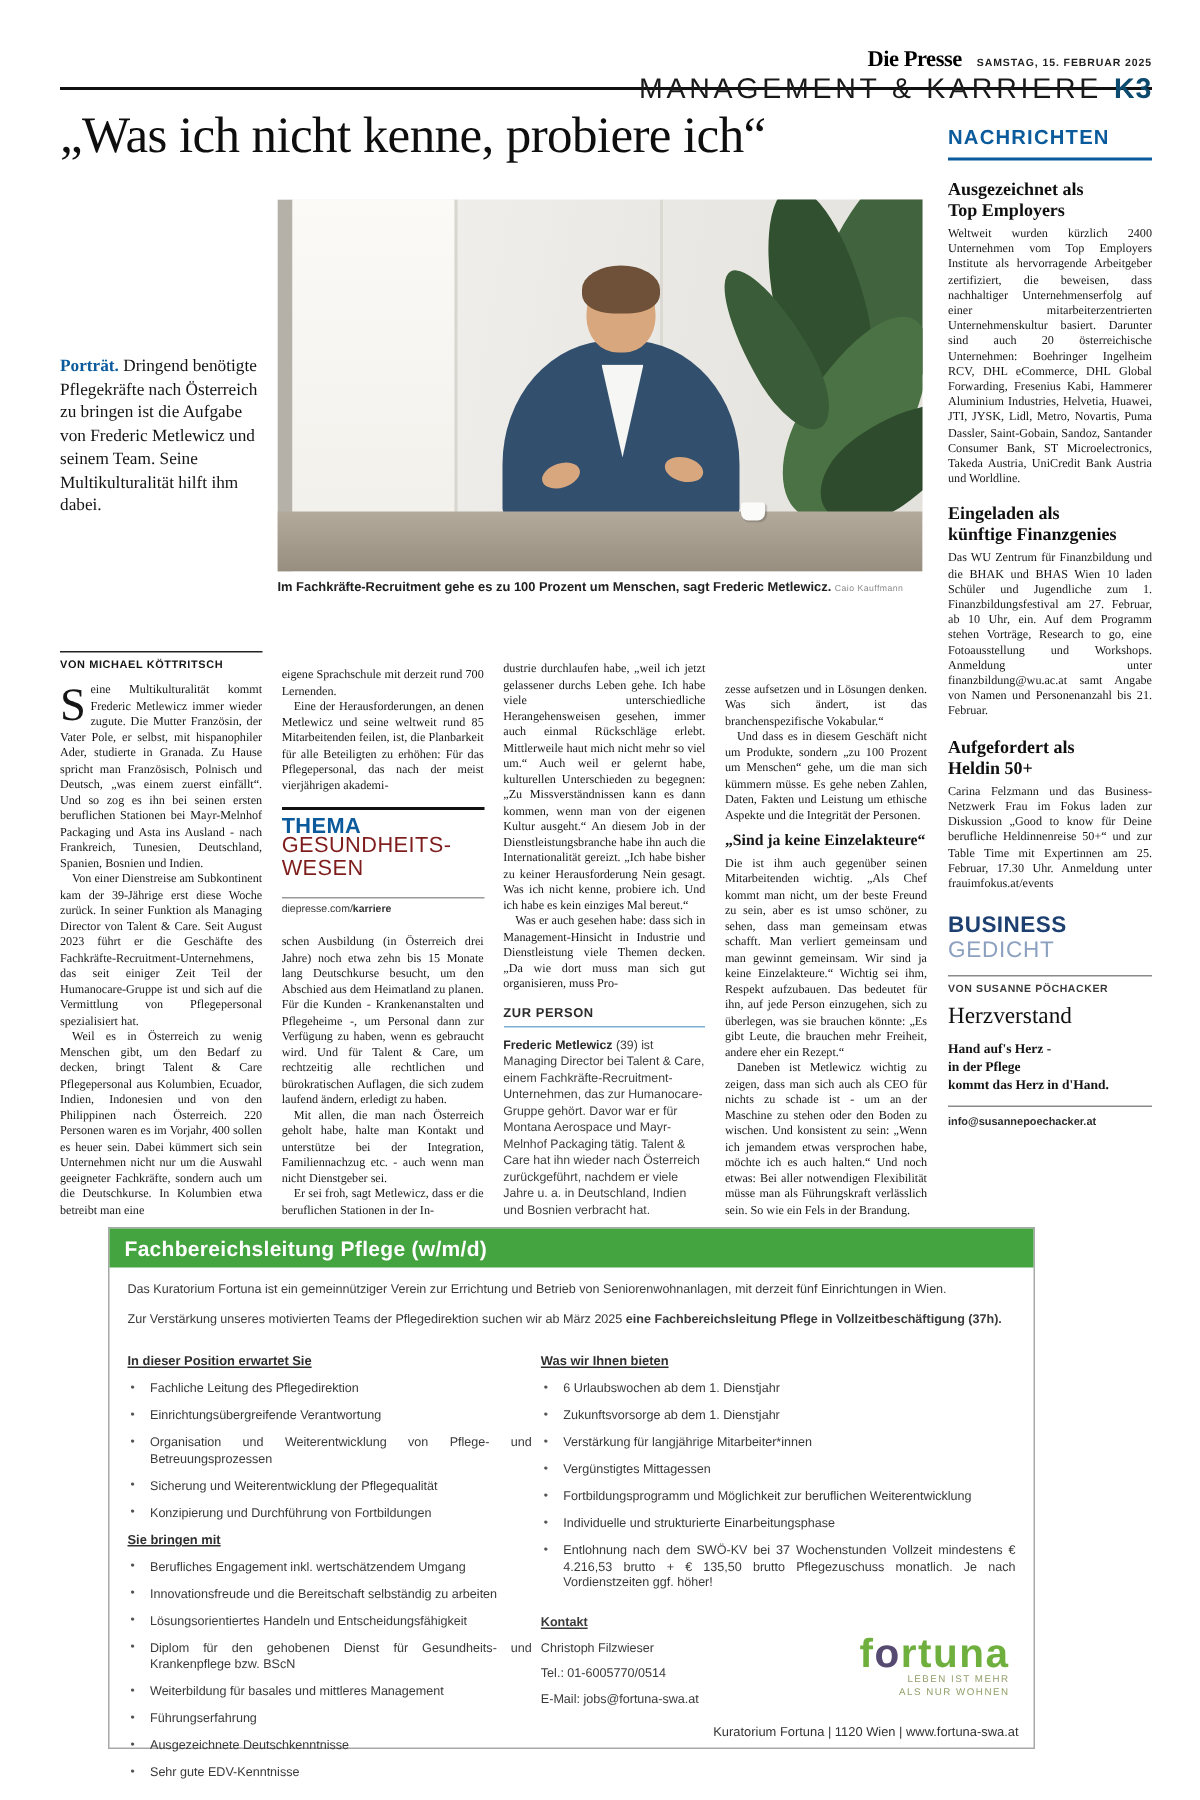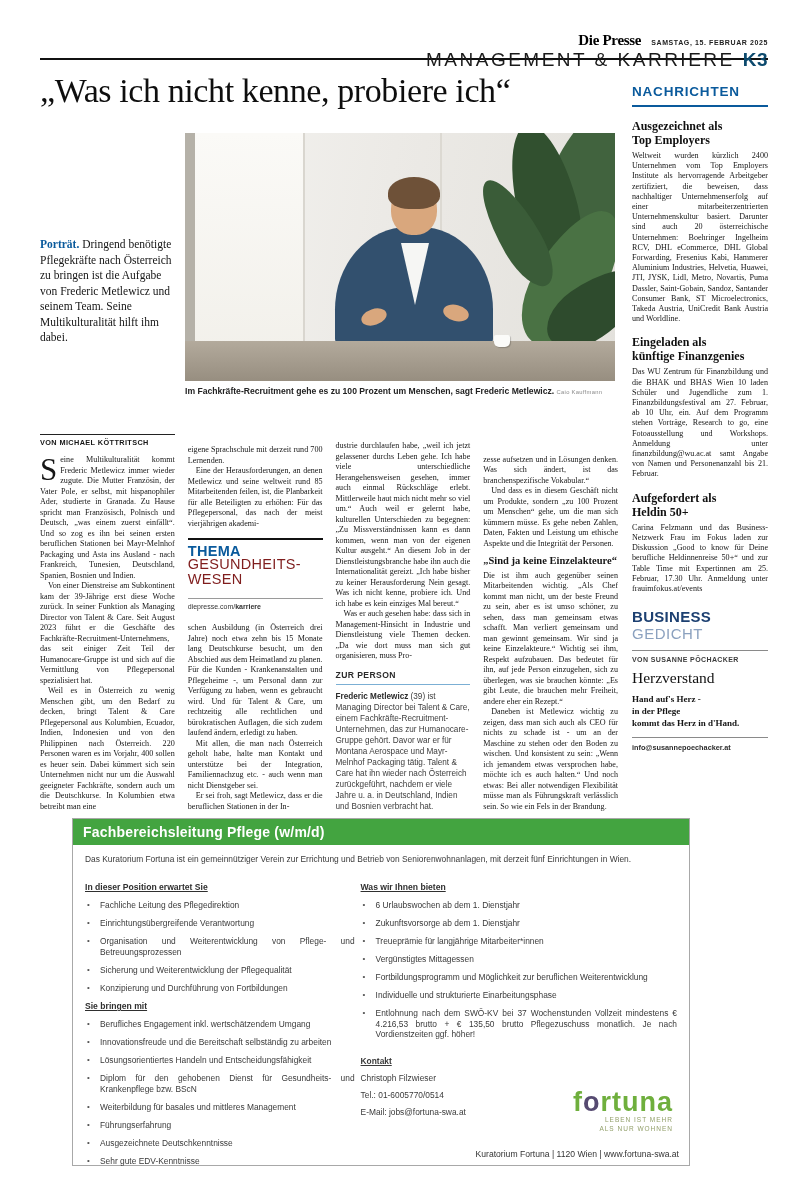--- a/index.html
+++ b/index.html
@@ -241,20 +241,23 @@
       </div>
     <div class="bg-rule"></div>
     <div class="bg-email">info@susannepoechacker.at</div>
   </div>
 </div>
 
 <div class="abs ad">
   <div class="ad-header">Fachbereichsleitung Pflege (w/m/d)</div>
   <div class="ad-body">
     <div class="ad-intro">Das Kuratorium Fortuna ist ein gemeinnütziger Verein zur Errichtung und Betrieb von Seniorenwohnanlagen, mit derzeit fünf Einrichtungen in Wien.</div>
+    <div class="ad-intro">
+      <span>Zur Verstärkung unseres motivierten Teams der Pflegedirektion suchen wir ab März 2025 </span><b>eine Fachbereichsleitung Pflege in Vollzeitbeschäftigung (37h).</b>
+    </div>
     <div class="ad-cols">
       <div class="ad-col-left">
         <div class="ad-sec-head">In dieser Position erwartet Sie</div>
         <ul class="ad-list">
             <li>Fachliche Leitung des Pflegedirektion</li>
             <li>Einrichtungsübergreifende Verantwortung</li>
             <li>Organisation und Weiterentwicklung von Pflege- und Betreuungsprozessen</li>
             <li>Sicherung und Weiterentwicklung der Pflegequalität</li>
             <li>Konzipierung und Durchführung von Fortbildungen</li>
           </ul>
@@ -268,21 +271,21 @@
             <li>Führungserfahrung</li>
             <li>Ausgezeichnete Deutschkenntnisse</li>
             <li>Sehr gute EDV-Kenntnisse</li>
           </ul>
       </div>
       <div class="ad-col-right">
         <div class="ad-sec-head">Was wir Ihnen bieten</div>
         <ul class="ad-list">
             <li>6 Urlaubswochen ab dem 1. Dienstjahr</li>
             <li>Zukunftsvorsorge ab dem 1. Dienstjahr</li>
-            <li>Treueprämie für langjährige Mitarbeiter*innen</li>
+            <li>Verstärkung für langjährige Mitarbeiter*innen</li>
             <li>Vergünstigtes Mittagessen</li>
             <li>Fortbildungsprogramm und Möglichkeit zur beruflichen Weiterentwicklung</li>
             <li>Individuelle und strukturierte Einarbeitungsphase</li>
             <li>Entlohnung nach dem SWÖ-KV bei 37 Wochenstunden Vollzeit mindestens € 4.216,53 brutto + € 135,50 brutto Pflegezuschuss monatlich. Je nach Vordienstzeiten ggf. höher!</li>
           </ul>
         <div class="ad-contact">
           <div class="head">Kontakt</div>
           <div>Christoph Filzwieser</div>
           <div>Tel.: 01-6005770/0514</div>
           <div>E-Mail: jobs@fortuna-swa.at</div>

